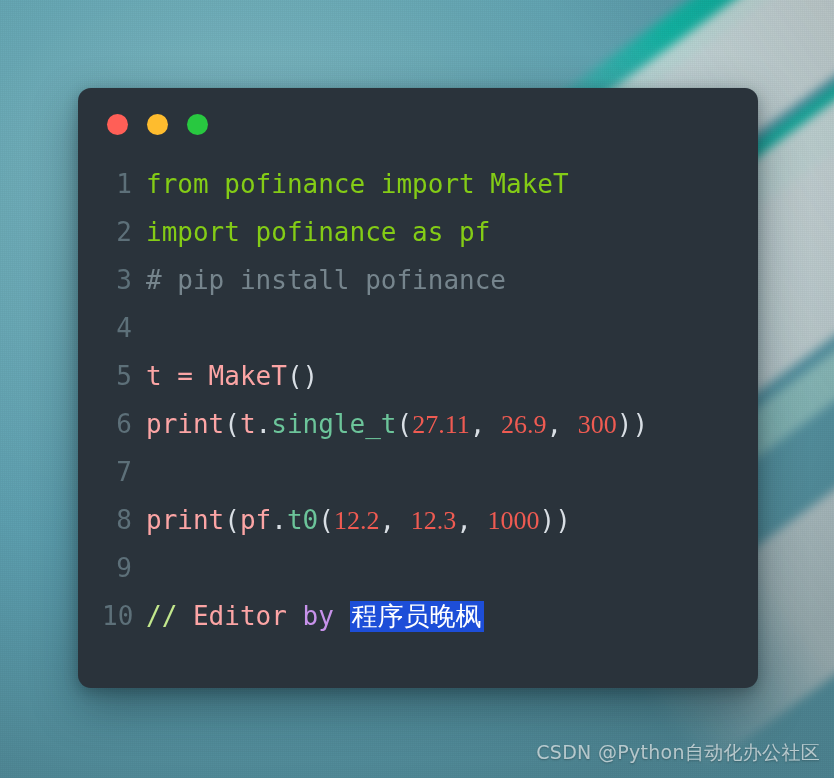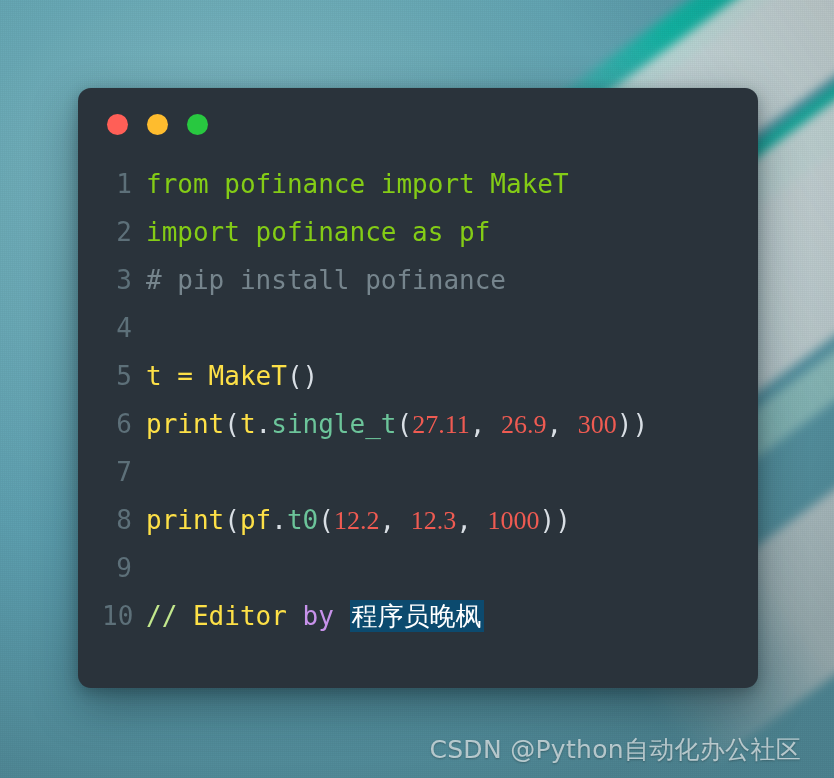--- a/index.html
+++ b/index.html
@@ -131,41 +131,41 @@
     text-align: right;
     color: #5d7079;
     padding-right: 14px;
     box-sizing: border-box;
     user-select: none;
   }
   .src { flex: 1 1 auto; }
 
   
   .t-kw    { color: #84cc16; }   
-  .t-blue  { color: #fde047; }
+  .t-blue  { color: #fca5a5; }
   .t-plain { color: #d8dee4; }   
   .t-comm  { color: #76858d; }   
   .t-fn    { color: #6cc49a; }   
   .t-num   { color: #ef5b52; font-family: Liberation Serif, serif; }   
   .t-slash { color: #c3e88d; }   
   .t-by    { color: #c792ea; }   
   .hl {
-    background: #0c4a6e;
+    background: #1d4ed8;
     color: #ffffff;
-    font-family: Liberation Sans, sans-serif;
+    font-family: Liberation Serif, serif;
     padding: 1px 2px;
   }
 
   
   .watermark {
     position: absolute;
-    right: 33px;
+    right: 14px;
     bottom: 12px;
     font-family: "DejaVu Sans", sans-serif;
-    font-size: 25px;
+    font-size: 19px;
     color: rgba(255,255,255,0.62);
     text-shadow: 0 1px 2px rgba(0,0,0,0.25);
     letter-spacing: 0.3px;
     white-space: nowrap;
   }
 </style>
 </head>
 <body>
 
 <div id="stage">

